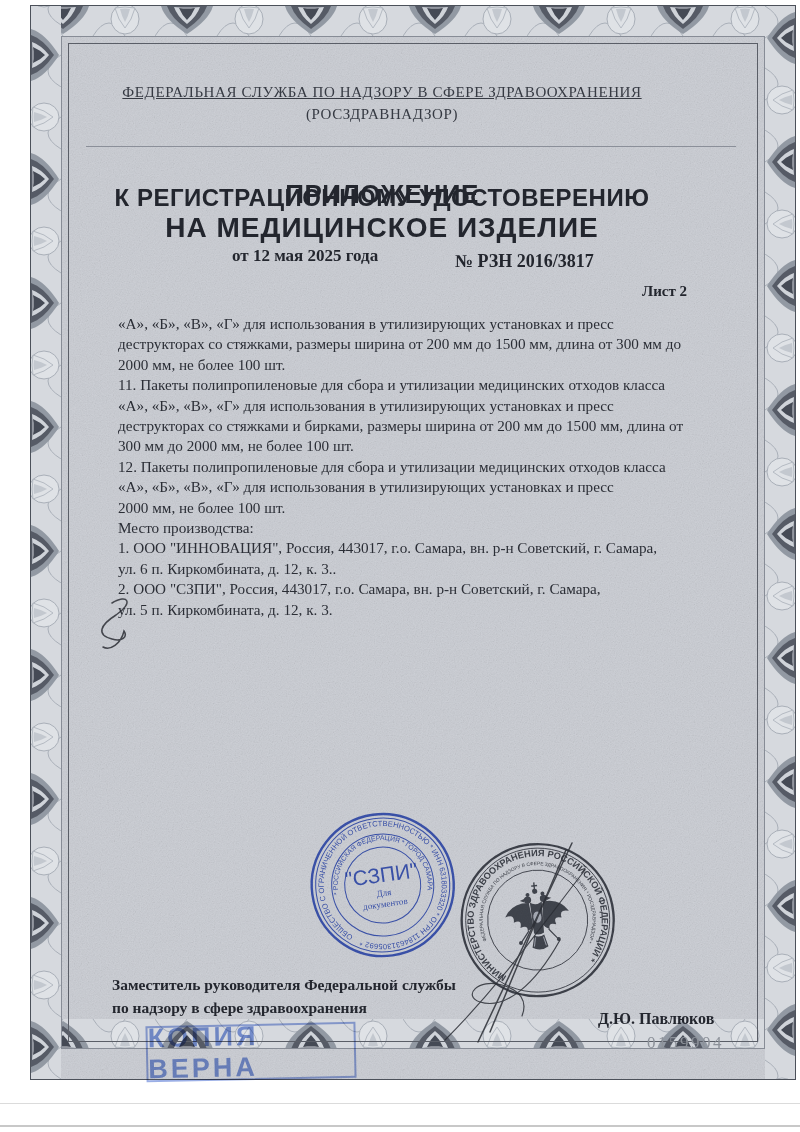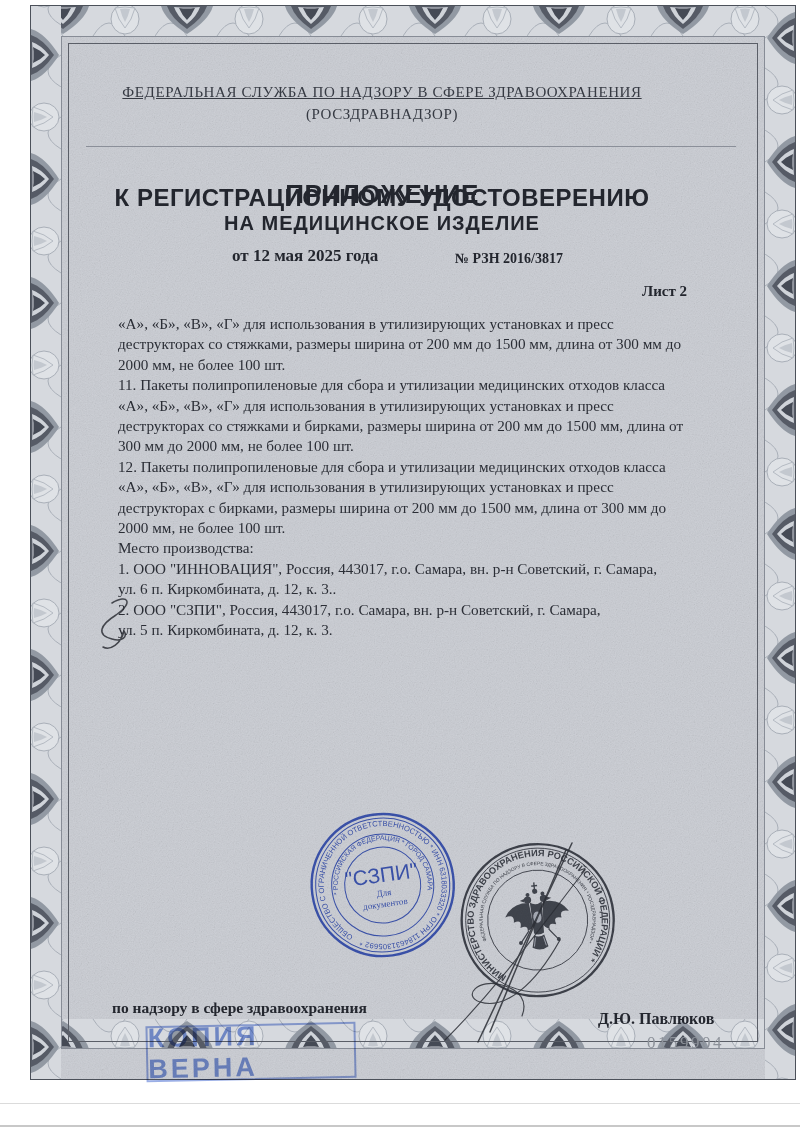--- a/index.html
+++ b/index.html
@@ -15,21 +15,21 @@
   .frame-inner{position:absolute;left:37px;top:37px;right:37px;bottom:37px;
                border:1px solid #5a5e67;pointer-events:none;}
   .content{position:absolute;inset:0;}
   .abs{position:absolute;}
   .ctr{left:60px;width:644px;text-align:center;}
   .agency{font-size:15px;letter-spacing:.6px;color:#363a43;}
   .divider{height:1px;background:#80858f;opacity:.85;}
   .ttl{font-family:"Liberation Sans", sans-serif;font-weight:bold;color:#23262e;letter-spacing:.5px;}
   .t1{font-size:26px;}
   .t2{font-size:24px;}
-  .t3{font-size:20px;letter-spacing:1px;}
+  .t3{font-size:28px;letter-spacing:1px;}
   .b-serif{font-weight:bold;color:#23262e;}
   .body-text{font-size:15.2px;line-height:20.4px;color:#2b2e36;}
   .body-line{white-space:nowrap;margin-left:24px;}
   .sig{font-size:15.5px;font-weight:bold;color:#23262e;}
   .docnum{font-size:17px;letter-spacing:2.5px;color:#8d929a;}
   .copy-stamp{display:flex;align-items:center;justify-content:center;
               width:206px;height:52px;border:2px solid rgba(72,110,210,.55);
               transform:rotate(-1.2deg);mix-blend-mode:multiply;}
   .copy-stamp span{font-family:"Liberation Sans", sans-serif;font-weight:bold;
               font-size:27px;letter-spacing:3px;color:rgba(72,110,210,.68);}
@@ -93,34 +93,33 @@
   <div class="content">
     <div class="abs ctr agency" style="top:84px;text-decoration:underline;">ФЕДЕРАЛЬНАЯ СЛУЖБА ПО НАДЗОРУ В СФЕРЕ ЗДРАВООХРАНЕНИЯ</div>
     <div class="abs ctr agency" style="top:106px;">(РОСЗДРАВНАДЗОР)</div>
     <div class="abs divider" style="top:146px;left:86px;width:650px;"></div>
 
     <div class="abs ctr ttl t1" style="top:151px;margin-top:28px;">ПРИЛОЖЕНИЕ</div>
     <div class="abs ctr ttl t2" style="top:184px;">К РЕГИСТРАЦИОННОМУ УДОСТОВЕРЕНИЮ</div>
     <div class="abs ctr ttl t3" style="top:212px;">НА МЕДИЦИНСКОЕ ИЗДЕЛИЕ</div>
 
     <div class="abs b-serif" style="top:246px;left:232px;font-size:17px;">от  12 мая 2025 года</div>
-    <div class="abs b-serif" style="top:251px;left:455px;font-size:14px;font-family:Liberation Serif, serif;">№  РЗН 2016/3817</div>
+    <div class="abs b-serif" style="top:251px;left:455px;font-size:18px;font-family:Liberation Serif, serif;">№  РЗН 2016/3817</div>
     <div class="abs b-serif" style="top:283px;left:642px;font-size:15px;">Лист  2</div>
 
     <div class="abs body-text" style="top:314px;left:94px;width:656px;">
         <div class="body-line">«А», «Б», «В», «Г» для использования в утилизирующих установках и пресс</div>
         <div class="body-line">деструкторах со стяжками, размеры ширина от 200 мм до 1500 мм, длина от 300 мм до</div>
         <div class="body-line">2000 мм, не более 100 шт.</div>
         <div class="body-line">11. Пакеты полипропиленовые для сбора и утилизации медицинских отходов класса</div>
         <div class="body-line">«А», «Б», «В», «Г» для использования в утилизирующих установках и пресс</div>
         <div class="body-line">деструкторах со стяжками и бирками, размеры ширина от 200 мм до 1500 мм, длина от</div>
         <div class="body-line">300 мм до 2000 мм, не более 100 шт.</div>
         <div class="body-line">12. Пакеты полипропиленовые для сбора и утилизации медицинских отходов класса</div>
         <div class="body-line">«А», «Б», «В», «Г» для использования в утилизирующих установках и пресс</div>
-        <div class="body-line">деструкторах с бирками, размеры ширина от 200 мм до 1500 мм, длина от 300 мм до</div>
         <div class="body-line">2000 мм, не более 100 шт.</div>
         <div class="body-line">Место производства:</div>
         <div class="body-line">1. ООО "ИННОВАЦИЯ", Россия, 443017, г.о. Самара, вн. р-н Советский, г. Самара,</div>
         <div class="body-line">ул. 6 п. Киркомбината, д. 12, к. 3..</div>
         <div class="body-line">2. ООО "СЗПИ", Россия, 443017, г.о. Самара, вн. р-н Советский, г. Самара,</div>
         <div class="body-line">ул. 5 п. Киркомбината, д. 12, к. 3.</div>
       </div>
 
     <div class="stamp" style="left:308px;top:810px;transform:rotate(-8deg);">
       <svg width="150" height="150" style="color:#3050c6;">
@@ -182,20 +181,21 @@
           <ellipse cx="80" cy="77" rx="4.6" ry="6.2" fill="#c9ccd3" stroke-width="1"></ellipse>
           <path d="M75,95 Q80,98 85,95 L88,107 Q80,112 72,107 Z" stroke="none"></path>
           <path d="M76,97 L74,106 M84,97 L86,106" fill="none" stroke="#c9ccd3" stroke-width="0.9"></path>
           <path d="M70,90 L62,100 M90,90 L98,100" fill="none" stroke-width="1.2"></path>
           <circle cx="61" cy="101" r="2" stroke="none"></circle>
           <circle cx="99" cy="101" r="2" stroke="none"></circle>
         </g>
       </svg>
     </div>
 
+    <div class="abs sig" style="top:976px;left:112px;">Заместитель руководителя Федеральной службы</div>
     <div class="abs sig" style="top:999px;left:112px;">по надзору в сфере здравоохранения</div>
     <div class="abs sig" style="top:1010px;left:598px;font-size:16px;">Д.Ю. Павлюков</div>
     <div class="abs docnum" style="top:1033px;left:647px;">0159904</div>
 
     <div class="abs copy-stamp" style="top:1024px;left:146px;">
       <span>КОПИЯ ВЕРНА</span>
     </div>
 
     <svg class="pen" width="800" height="1132">
       <g fill="none" stroke="#2b2e35" stroke-width="1.5" stroke-linecap="round" opacity="0.85">

